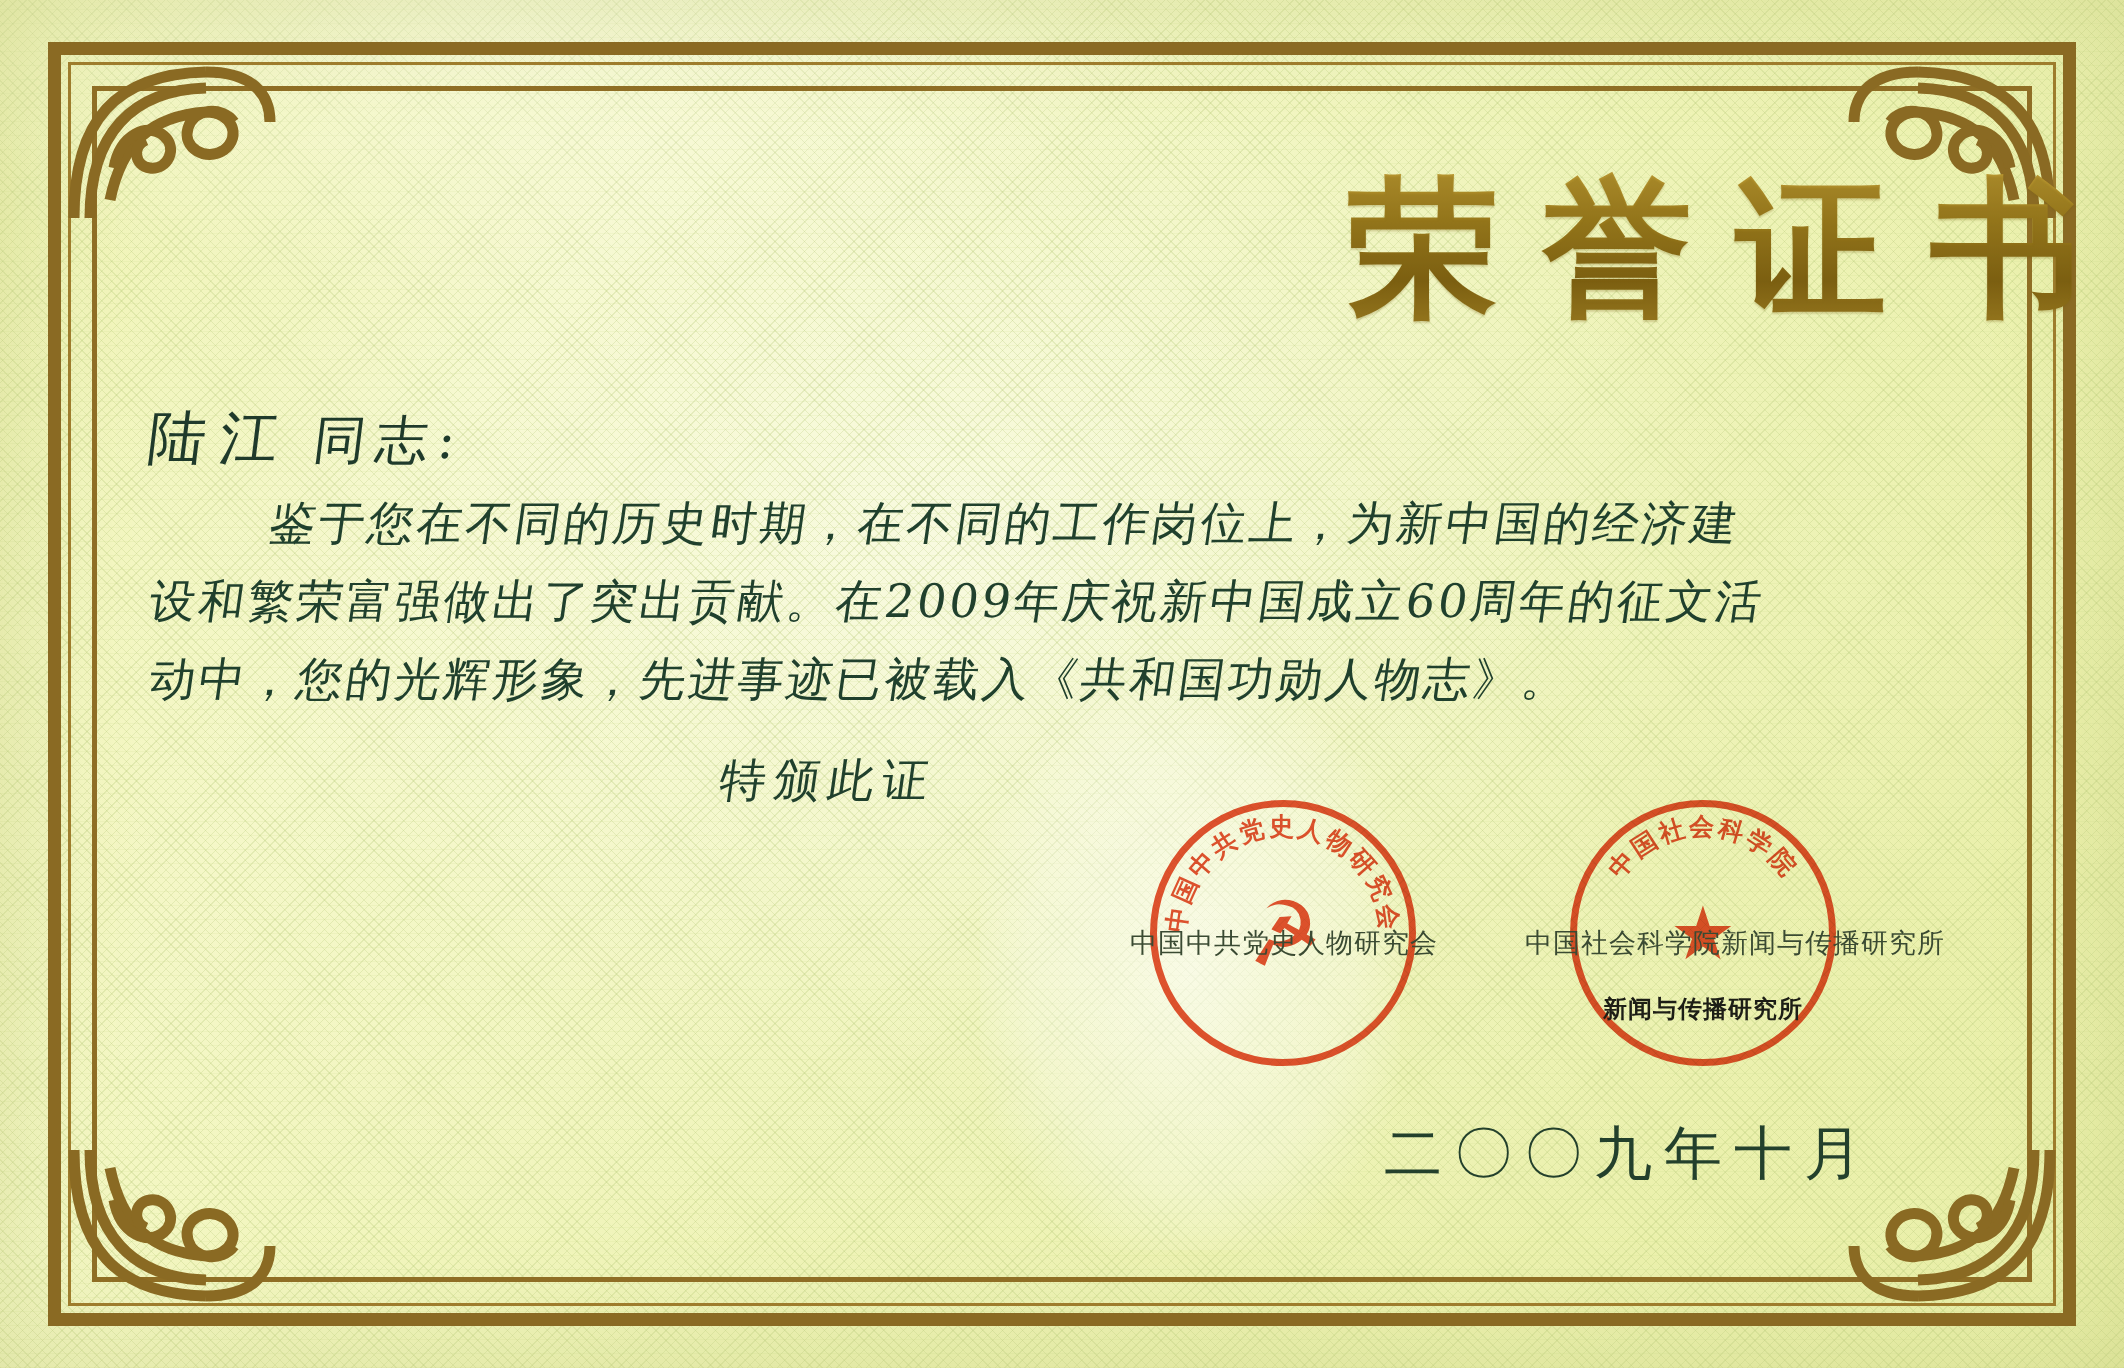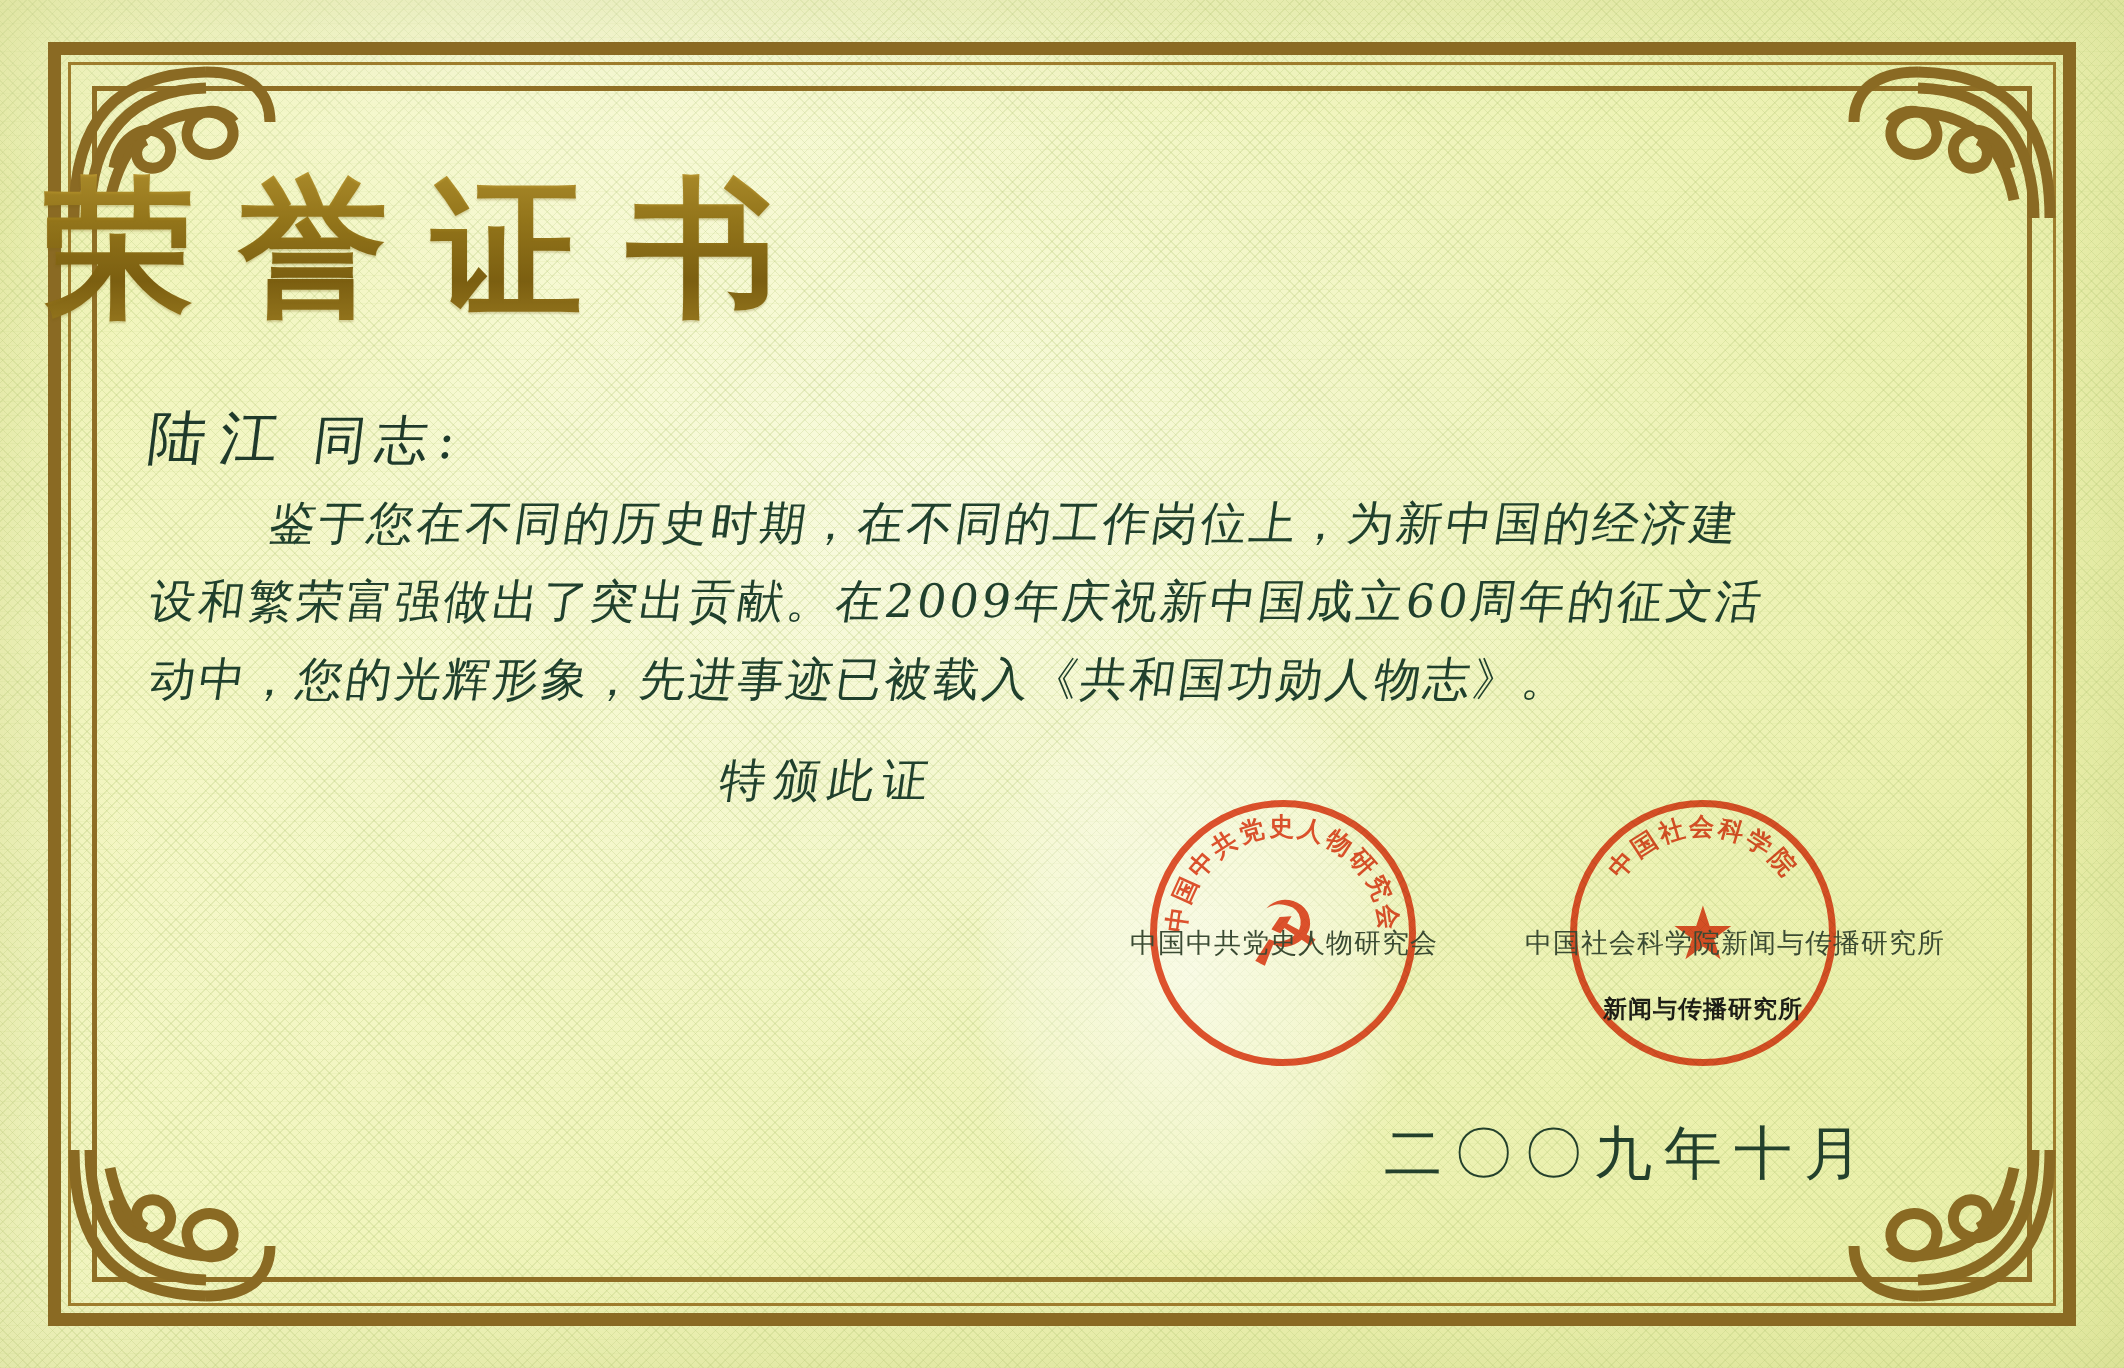--- a/index.html
+++ b/index.html
@@ -82,21 +82,21 @@
   .corner.tl { left: 56px;  top: 50px;  }
   .corner.tr { right: 56px; top: 50px;  transform: scaleX(-1); }
   .corner.bl { left: 56px;  bottom: 50px; transform: scaleY(-1); }
   .corner.br { right: 56px; bottom: 50px; transform: scale(-1,-1); }
 
   
   .title {
     position: absolute;
     left: 0; right: 0;
     top: 150px;
-    text-align: left;
+    text-align: right;
     font-family: "DejaVu Serif", serif;
     font-size: 150px;
     font-weight: 700;
     letter-spacing: 44px;
     text-indent: 44px;
     color: #8a6a16;
     background: linear-gradient(180deg, #c6a33a 0%, #9c7c1d 35%, #7d5f10 65%, #b2902c 100%);
     -webkit-background-clip: text;
     background-clip: text;
     -webkit-text-fill-color: transparent;

